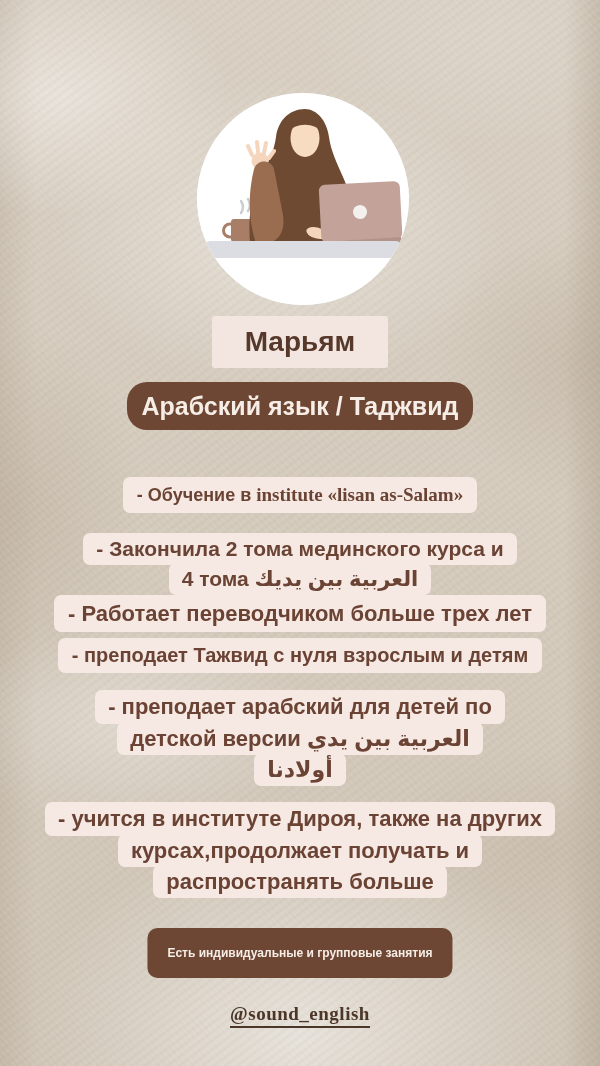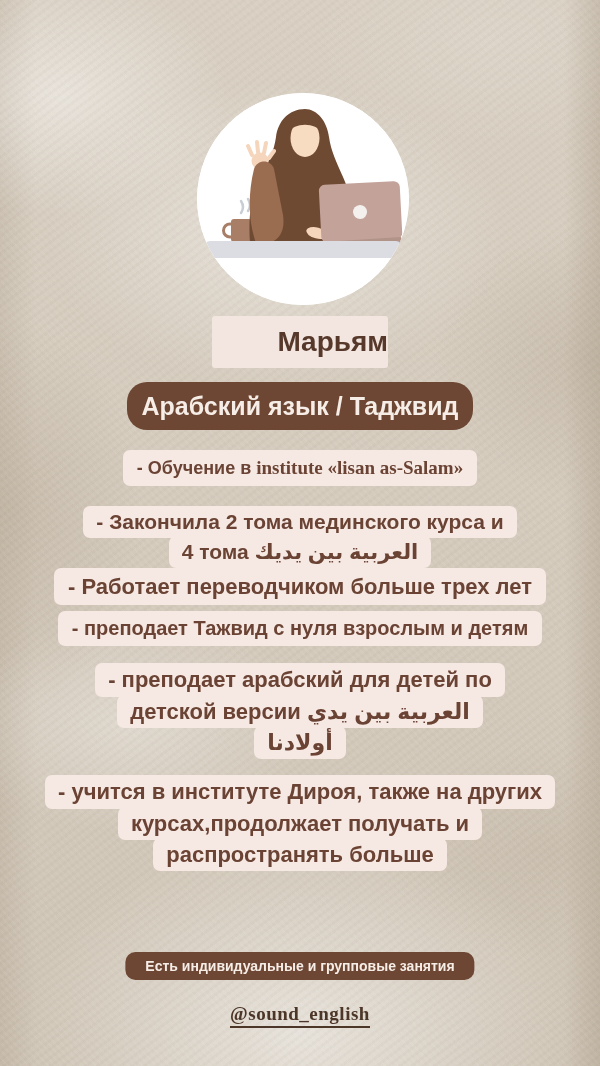--- a/index.html
+++ b/index.html
@@ -24,50 +24,50 @@
     background-image:
       repeating-linear-gradient(48deg, rgba(255,255,255,.05) 0 2px, transparent 2px 5px),
       repeating-linear-gradient(-37deg, rgba(120,100,80,.04) 0 3px, transparent 3px 7px);
   }
   .avatar{
     position:absolute;left:197px;top:93px;width:212px;height:212px;border-radius:50%;
     background:#ffffff;overflow:hidden;
   }
   .name-plate{
     position:absolute;left:212px;top:316px;width:176px;height:52px;border-radius:3px;
-    background:#f3e6e0;display:flex;align-items:center;justify-content:flex-end;
+    background:#f3e6e0;display:flex;align-items:center;justify-content:center;
     font-size:28px;font-weight:bold;color:#57392b;
   }
   .subject-badge{
     position:absolute;left:127px;top:382px;width:346px;height:48px;border-radius:20px;
     background:#6d4733;display:flex;align-items:center;justify-content:center;
     font-size:25px;font-weight:bold;color:#f6ede7;white-space:nowrap;
   }
-  .bullets{position:absolute;left:0;top:450px;width:600px;text-align:center;}
+  .bullets{position:absolute;left:0;top:477px;width:600px;text-align:center;}
   .bullet{width:600px;}
   .line-row{width:600px;text-align:center;}
   .line-row + .line-row{margin-top:-2px;}
   .line{
     display:inline-block;background:#f6e8e2;border-radius:7px;padding:4px 13px;
     color:#6a4334;font-weight:bold;line-height:1.15;
   }
   .b1{font-size:18px;}
   .b1 .line{padding:7px 14px;}
   .b1 .serif{font-family:"Liberation Serif","DejaVu Serif",serif;font-size:19px;}
   .b2{font-size:21px;margin-top:20px;}
   .b3{font-size:22px;border-radius:9px;}
   .b3 .line{padding:6px 14px;}
   .b4{font-size:20px;margin-top:6px;}
   .b4 .line{padding:6px 14px;}
   .b5{font-size:22px;margin-top:17px;}
   .b6{font-size:22px;margin-top:16px;}
   .lessons-badge{
-    position:absolute;top:952px;left:50%;transform:translateX(-50%);
-    background:#6d4733;color:#f6ede7;font-size:14px;font-weight:bold;
-    padding:6px 20px;border-radius:10px;white-space:nowrap;
+    position:absolute;top:928px;left:50%;transform:translateX(-50%);
+    background:#6d4733;color:#f6ede7;font-size:12px;font-weight:bold;
+    padding:18px 20px;border-radius:10px;white-space:nowrap;
   }
   .handle-row{position:absolute;top:1003px;width:600px;text-align:center;}
   .handle{
     display:inline-block;font-family:"Liberation Serif","DejaVu Serif",serif;
     font-size:19px;font-weight:bold;color:#4c3628;
     border-bottom:2px solid #4c3628;padding-bottom:1px;letter-spacing:.5px;
     cursor:pointer;
     text-align:right;
   }
 </style>

